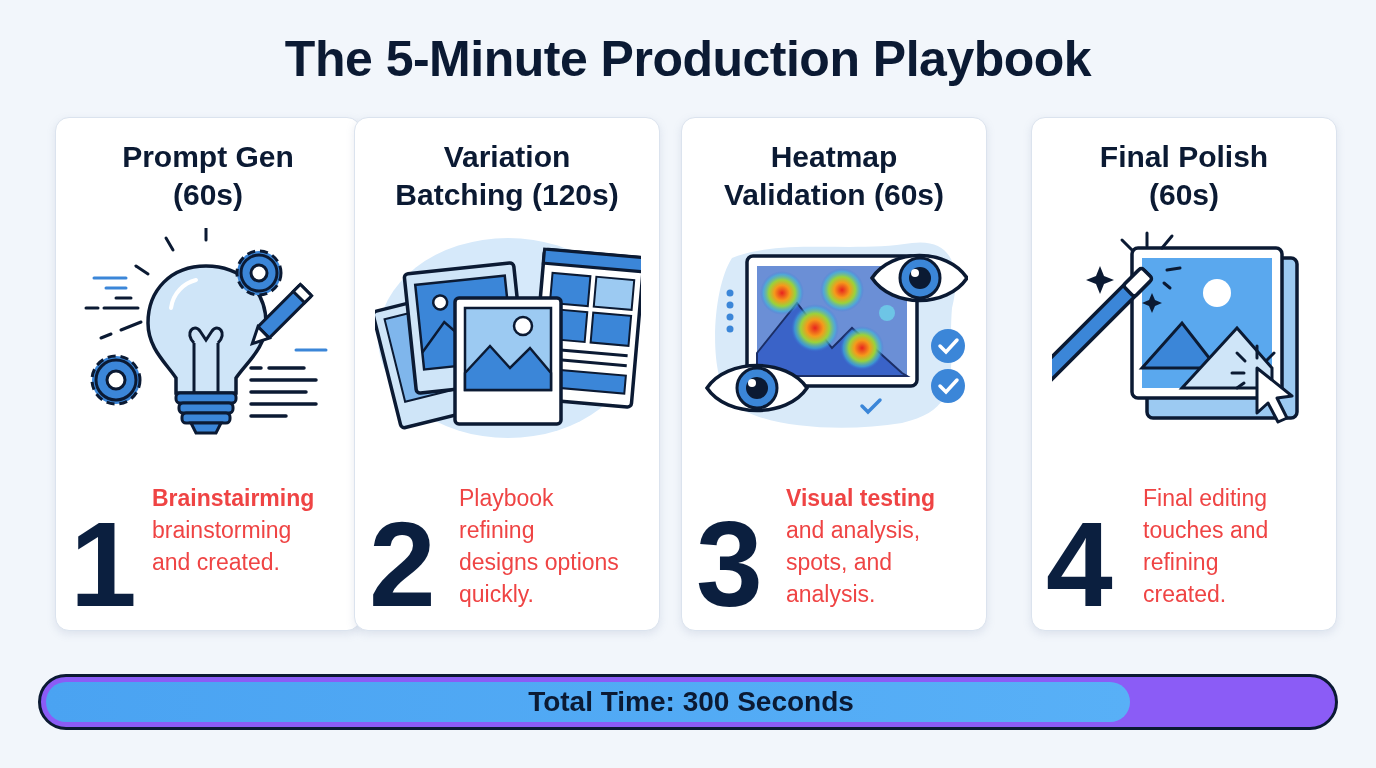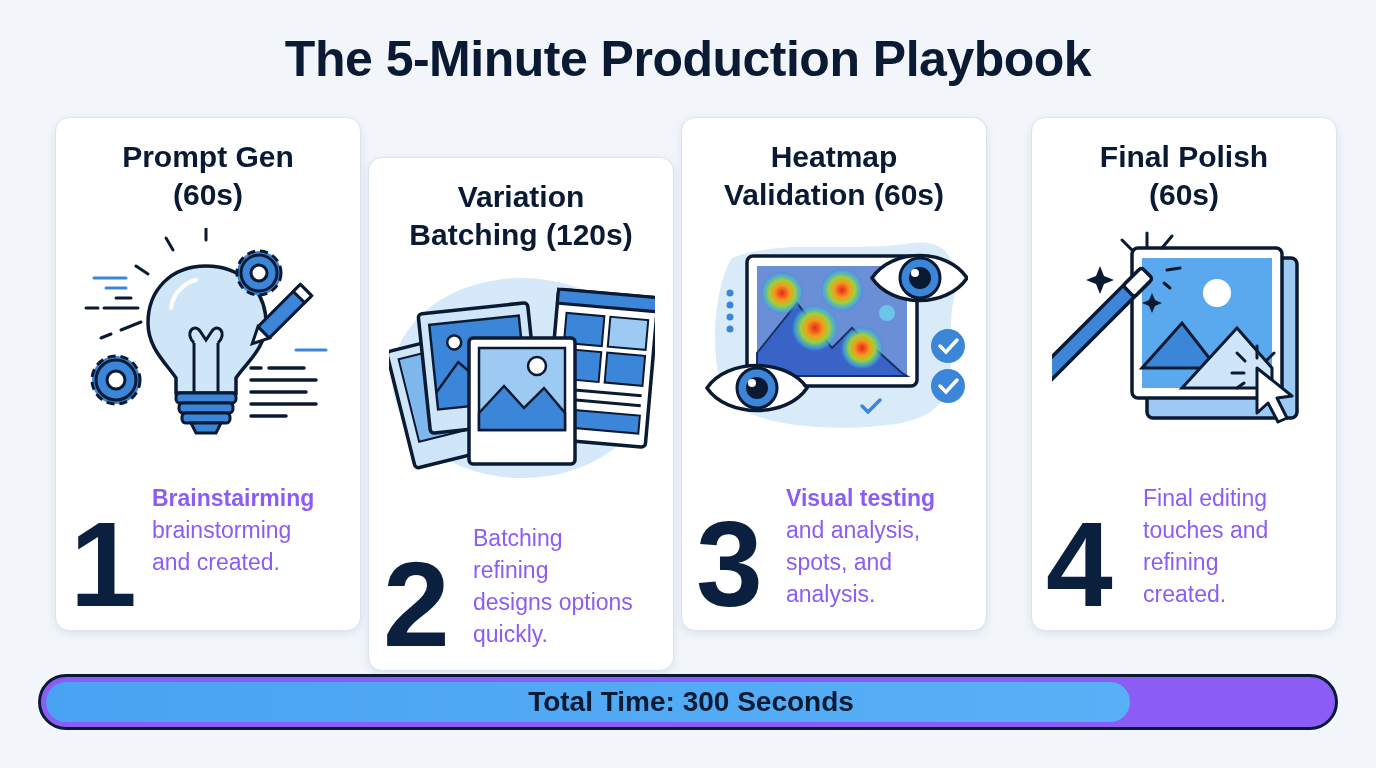--- a/index.html
+++ b/index.html
@@ -28,21 +28,21 @@
   }
   .illus {
     position: absolute; left: 20px; top: 110px; width: 266px; height: 210px;
   }
   .illus svg { width: 100%; height: 100%; }
   .step-num {
     position: absolute; font-weight: 700; color: #0b1f3f;
     font-size: 120px; line-height: 1;
   }
   .step-desc {
-    position: absolute; font-size: 23px; line-height: 32px; color: #8b5cf6;
+    position: absolute; font-size: 23px; line-height: 32px; color: #ef4444;
   }
   .step-desc .lead { font-weight: 700; }
   .progress {
     position: absolute; left: 38px; top: 674px; width: 1300px; height: 56px;
     border: 3px solid #0b1a33; border-radius: 28px; background: #8b5cf6;
     padding: 4px;
   }
   .progress-fill {
     position: absolute; left: 5px; top: 5px; height: 40px; width: 1084px;
     background: linear-gradient(90deg,#4aa3f2,#58b0f7); border-radius: 20px;
@@ -120,21 +120,21 @@
     </svg>
   </div>
   <div class="step-num" style="left:14px;top:386px;">1</div>
   <div class="step-desc" style="left:96px;top:364px;">
     <div class="lead">Brainstairming</div>
     <div>brainstorming</div>
     <div>and created.</div>
   </div>
 </div>
 
-<div class="card" style="left:368px;margin-top:40px;">
+<div class="card" style="left:354px;">
   <div class="card-title">
     <div>Variation</div>
     <div>Batching (120s)</div>
   </div>
   <div class="illus">
     <svg viewBox="0 0 266 210">
       <ellipse cx="133" cy="110" rx="130" ry="100" fill="#d6e9fa"></ellipse>
 
       <g transform="rotate(-14 60 120)">
         <rect x="8" y="70" width="110" height="120" rx="4" fill="#cfe5f8" stroke="#0b1a33" stroke-width="3.5"></rect>
@@ -160,21 +160,21 @@
       </g>
 
       <rect x="80" y="70" width="106" height="126" rx="4" fill="#fff" stroke="#0b1a33" stroke-width="3.5"></rect>
       <rect x="90" y="80" width="86" height="82" fill="#9ccaf2" stroke="#0b1a33" stroke-width="2.5"></rect>
       <circle cx="148" cy="98" r="9" fill="#fff" stroke="#0b1a33" stroke-width="2.5"></circle>
       <path d="M90 145 L115 118 L135 140 L155 120 L176 145 L176 162 L90 162 Z" fill="#3b86d8" stroke="#0b1a33" stroke-width="2.5"></path>
     </svg>
   </div>
   <div class="step-num" style="left:14px;top:386px;">2</div>
   <div class="step-desc" style="left:104px;top:364px;">
-    <div>Batching</div>
+    <div>Playbook</div>
     <div>refining</div>
     <div>designs options</div>
     <div>quickly.</div>
   </div>
 </div>
 
 <div class="card" style="left:681px;">
   <div class="card-title">
     <div>Heatmap</div>
     <div>Validation (60s)</div>

